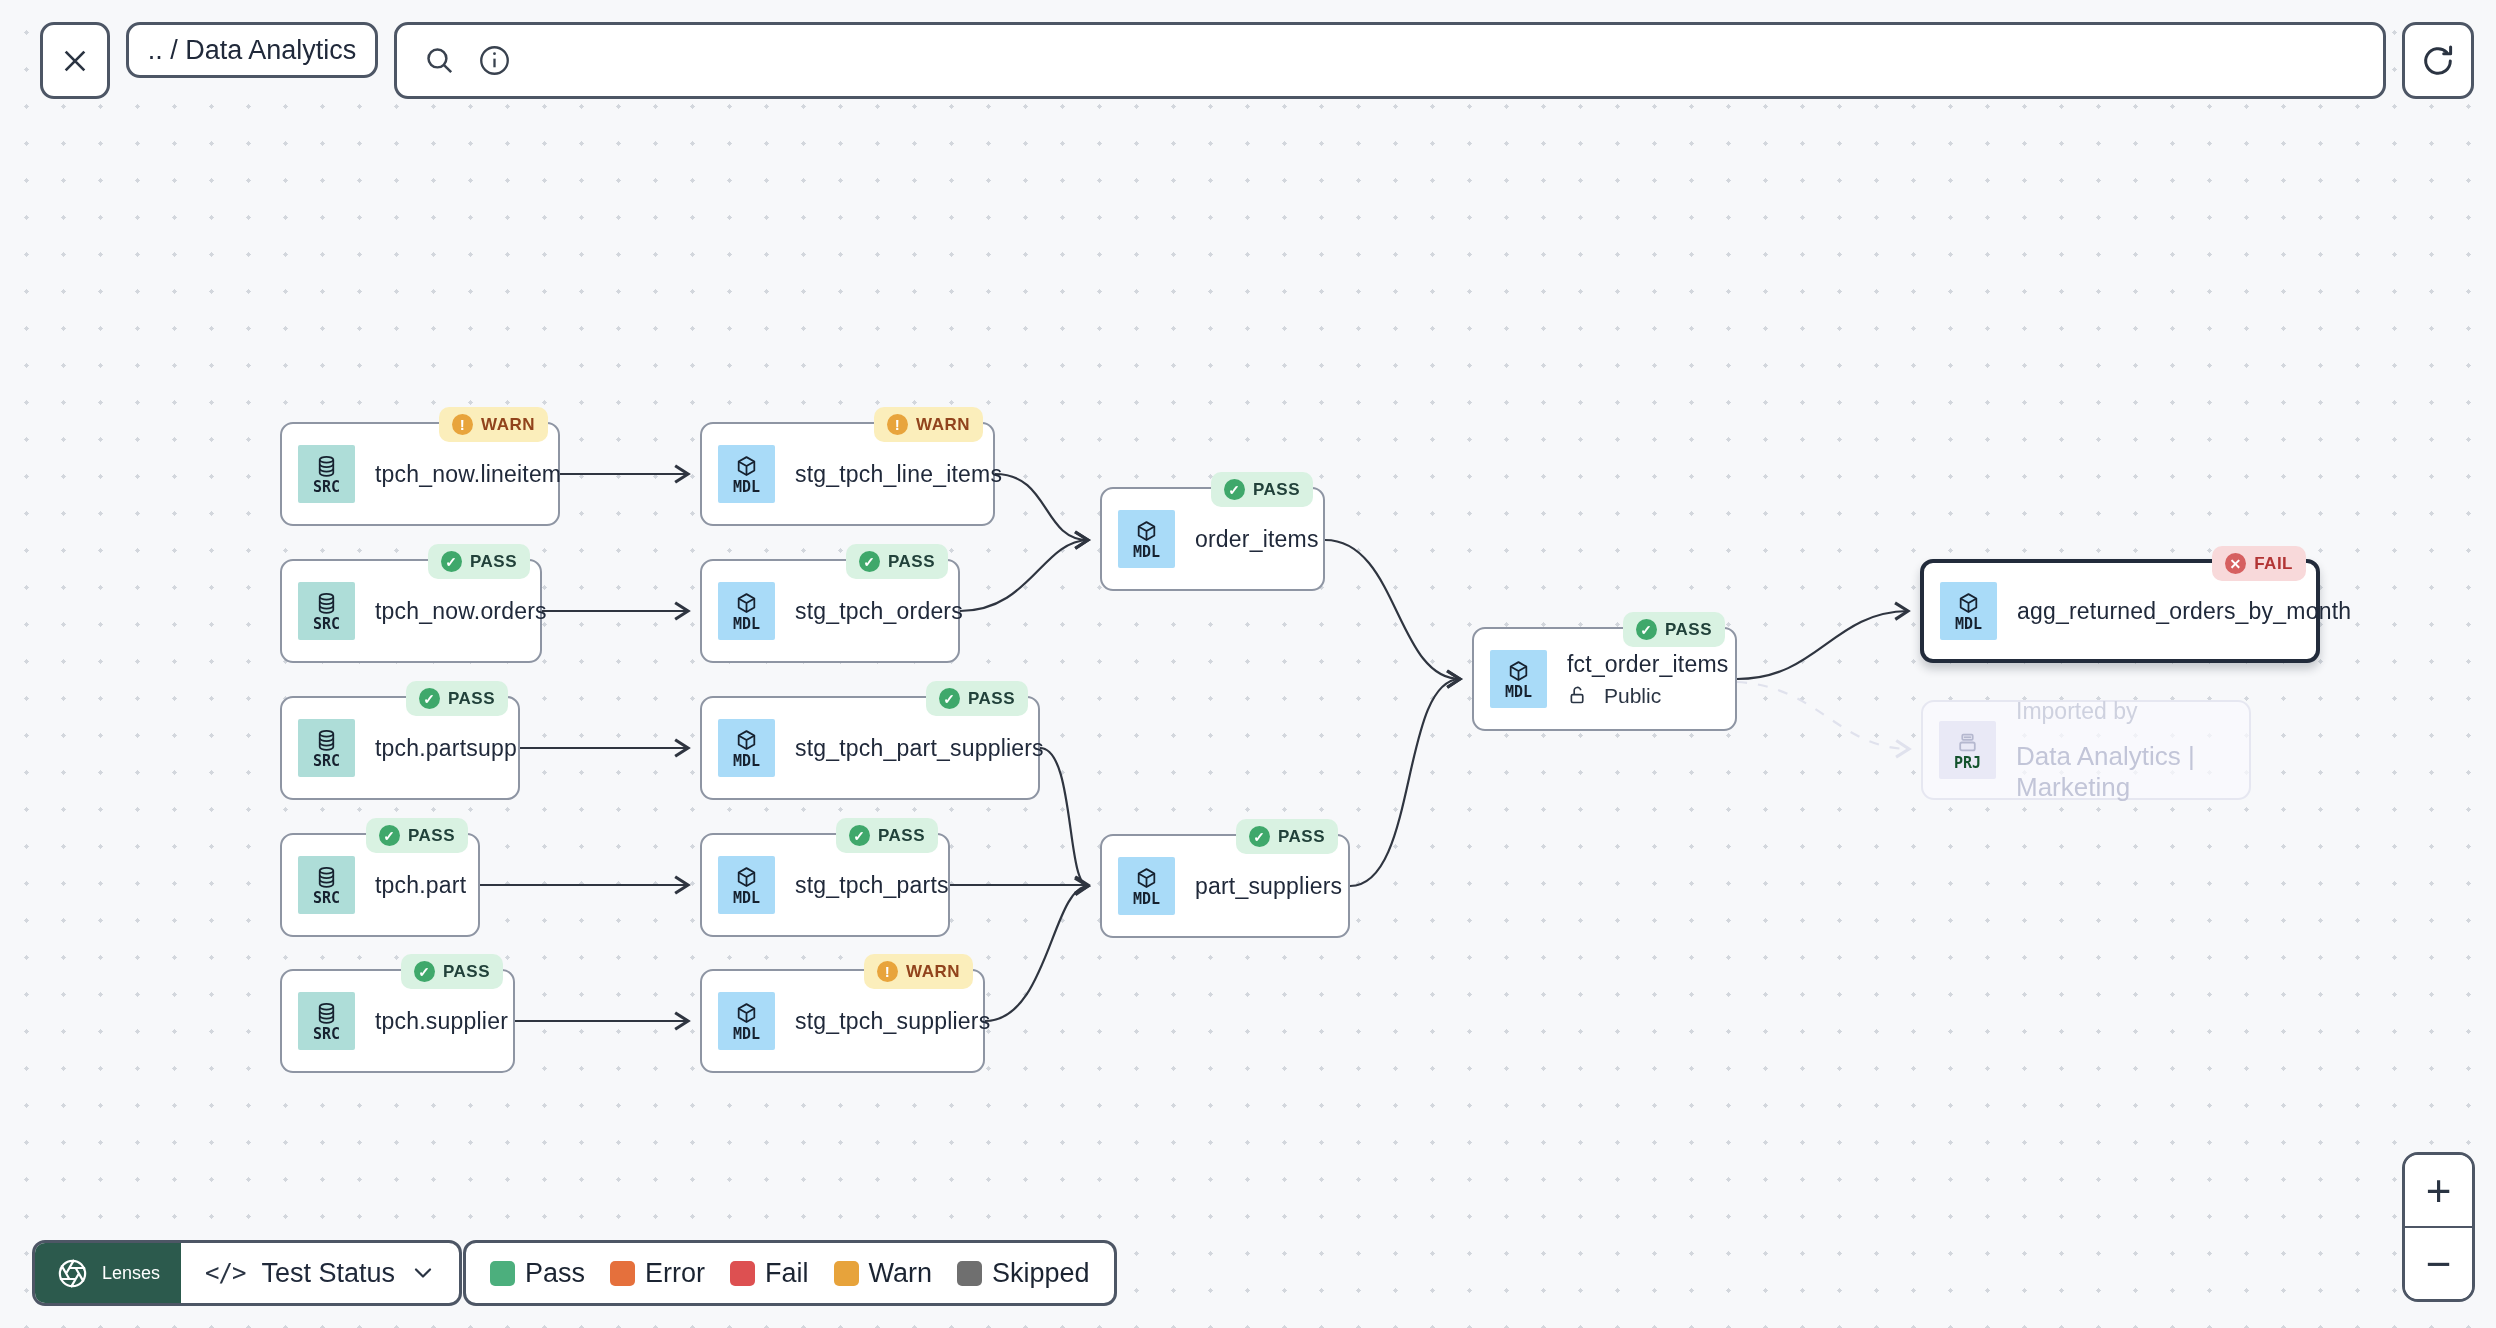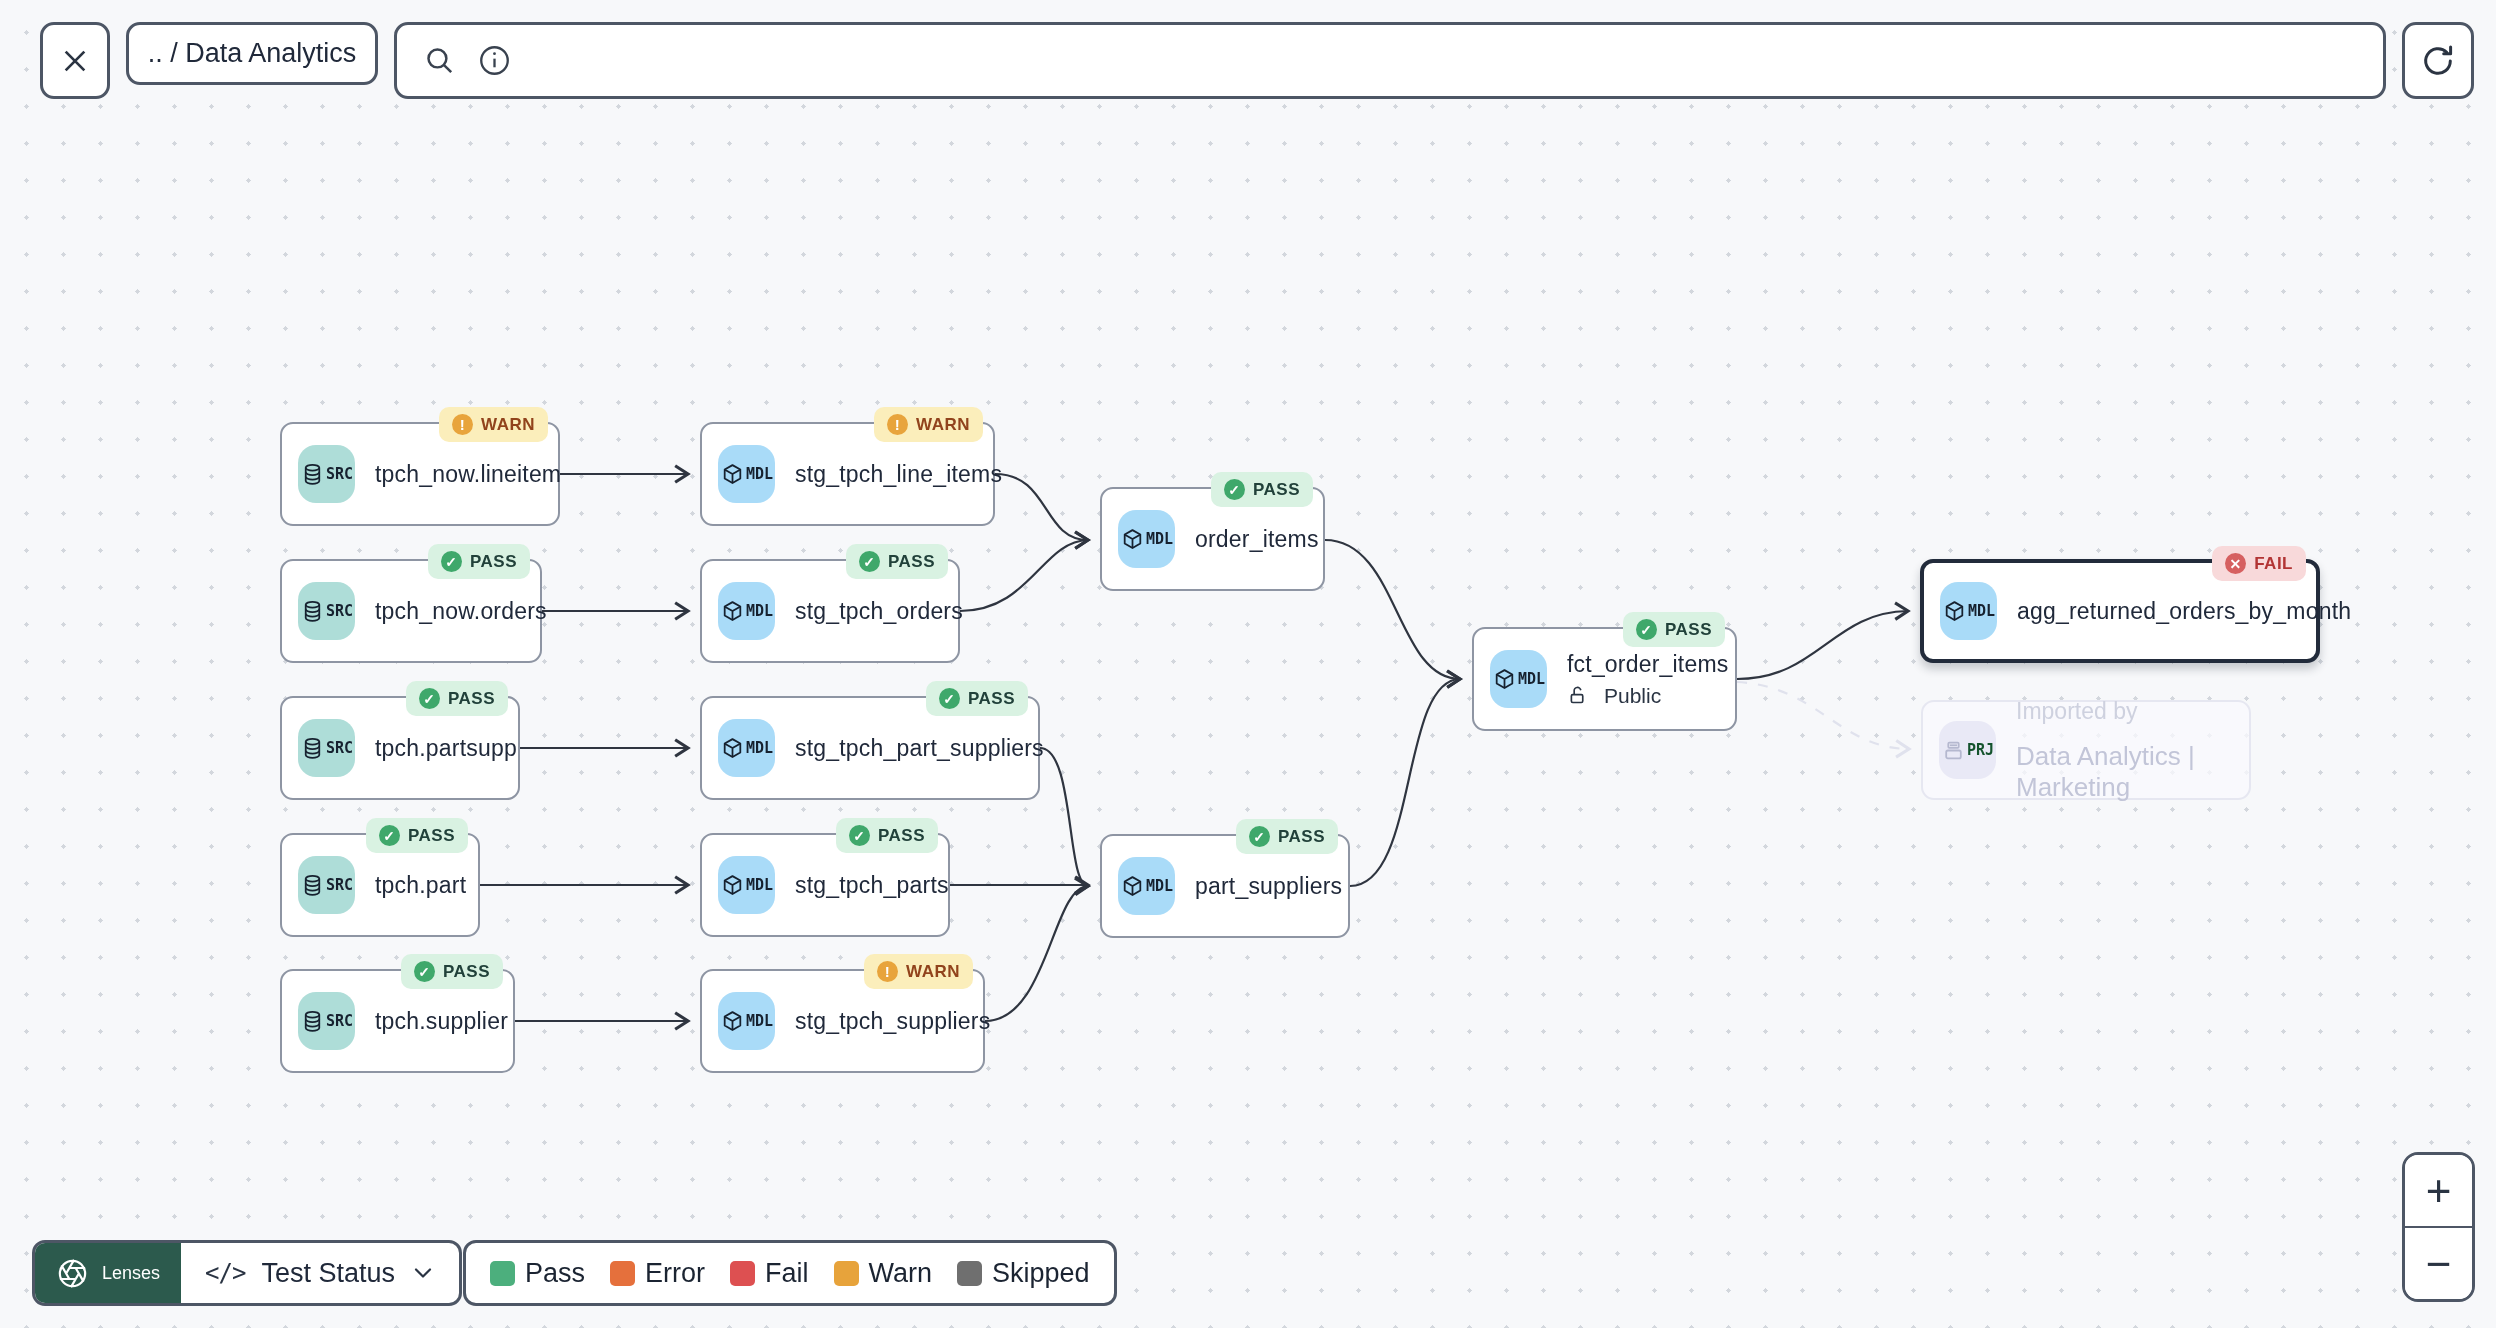--- a/index.html
+++ b/index.html
@@ -13,21 +13,21 @@
     background-image: radial-gradient(circle, #d3d7dd 2px, transparent 2.1px);
     background-size: 37px 37px;
     background-position: 8px 14px;
   }
   
   .tb-btn {
     position:absolute; background:#fff; border:3px solid #4d5665; border-radius:14px;
     display:flex; align-items:center; justify-content:center; cursor:pointer;
   }
   .close-btn   { left:40px;  top:22px; width:70px;  height:77px; }
-  .breadcrumb  { left:126px; top:22px; width:252px; height:63px; font-size:27px; color:#20293a; }
+  .breadcrumb  { left:126px; top:22px; width:252px; height:56px; font-size:27px; color:#20293a; }
   .searchbar   {
     position:absolute; left:394px; top:22px; width:1992px; height:77px;
     background:#fff; border:3px solid #4d5665; border-radius:14px;
     display:flex; align-items:center; gap:20px; padding:0 26px;
   }
   .searchbar input {
     flex:1; border:none; outline:none; font-family:"Liberation Sans",sans-serif;
     font-size:29px; color:#1d2735; background:transparent;
   }
   .refresh-btn { left:2402px; top:22px; width:72px; height:77px; }
@@ -44,22 +44,22 @@
   }
   .node.selected {
     border:4px solid #222b3b;
     box-shadow:0 6px 10px rgba(25,32,45,.22);
   }
   .node.ghost {
     background:rgba(250,250,253,.75);
     border:2px solid #e6e7f1;
   }
   .chip {
-    flex:none; width:57px; height:58px; border-radius:18px;
-    display:flex; align-items:center; justify-content:center; gap:1px;
+    flex:none; width:57px; height:58px; border-radius:2px;
+    display:flex; flex-direction:column; align-items:center; justify-content:center; gap:1px;
   }
   .chip .chip-label { font-family:"DejaVu Sans Mono", monospace; font-size:15px; font-weight:bold; color:#16212f; line-height:1; }
   .chip-src { background:#aeddd8; }
   .chip-mdl { background:#a9dbf8; }
   .chip-prj { background:#e9e9f6; }
   .chip-prj .chip-label { color:#14532d; }
   .node-label { font-size:23px; color:#20293a; white-space:nowrap; letter-spacing:.2px; }
   .node-text-col { display:flex; flex-direction:column; gap:6px; }
   .access-row { display:flex; align-items:center; gap:16px; font-size:21px; color:#2a3443; }
   .ghost .g1 { font-size:23px; color:#ced1df; }

